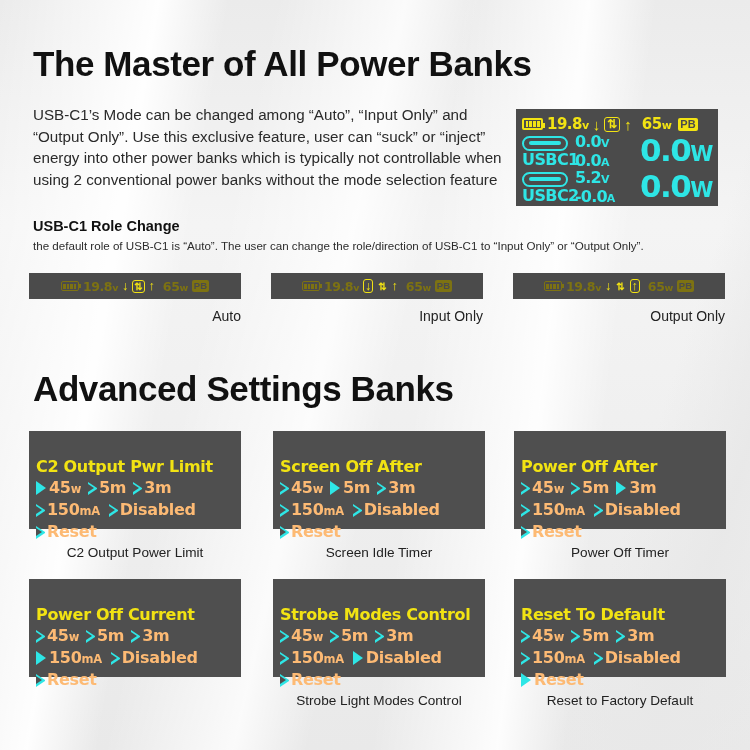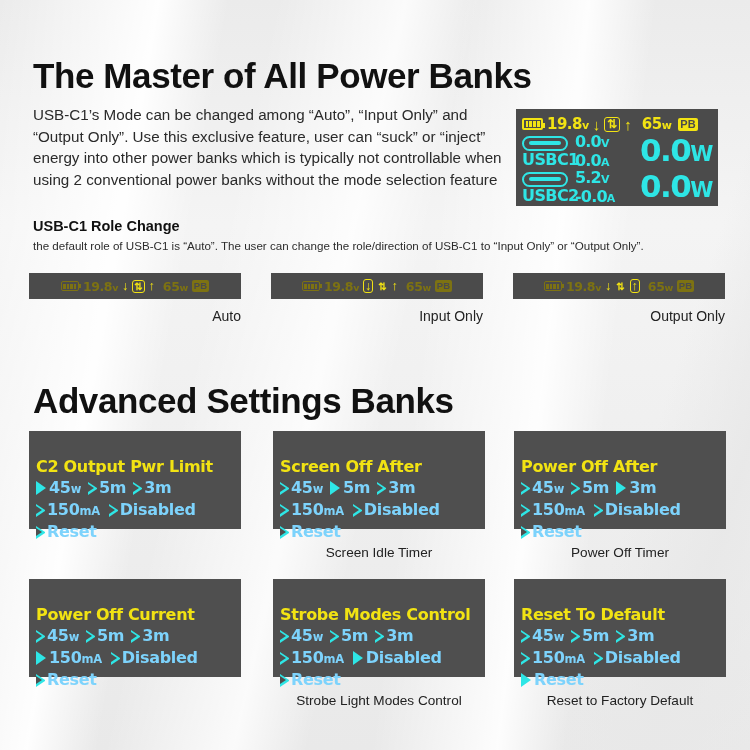--- a/index.html
+++ b/index.html
@@ -32,21 +32,20 @@
   }
 
   
   .h1 {
     position: absolute;
     font-size: 35px;
     font-weight: bold;
     color: #111111;
     letter-spacing: -0.4px;
     white-space: nowrap;
-    margin-top: 12px;
   }
   #title-main { left: 33px; top: 44px; }
   #title-adv  { left: 33px; top: 369px; }
 
   .body-copy {
     position: absolute;
     left: 33px;
     top: 104px;
     width: 470px;
     font-size: 15.2px;
@@ -274,21 +273,21 @@
   .card .card-title {
     color: #f2e313;
     font-size: 16px;
     font-weight: bold;
     letter-spacing: -0.3px;
     font-family: "DejaVu Sans", sans-serif;
     line-height: 20px;
     white-space: nowrap;
     margin-top: 20px;
   }
-  .card-rows { color: #7dd3fc; font-family: "DejaVu Sans", sans-serif; }
+  .card-rows { color: #fdba74; font-family: "DejaVu Sans", sans-serif; }
   .card-rows .r {
     display: flex;
     align-items: center;
     line-height: 22px;
     height: 22px;
     font-size: 16px;
     font-weight: bold;
     letter-spacing: -0.3px;
   }
   .opt { display:flex; align-items:center; gap:3px; white-space:nowrap; }
@@ -654,18 +653,19 @@
         </div>
         <div class="r">
           <span class="opt">
             <span class="tri"></span>
             <span>Reset</span>
           </span>
         </div>
       </div>
     </div>
 
+  <div class="card-caption" id="cap-0">C2 Output Power Limit</div>
   <div class="card-caption" id="cap-1">Screen Idle Timer</div>
   <div class="card-caption" id="cap-2">Power Off Timer</div>
   <div class="card-caption" id="cap-4">Strobe Light Modes Control</div>
   <div class="card-caption" id="cap-5">Reset to Factory Default</div>
 
 </div>
 
 </body></html>

